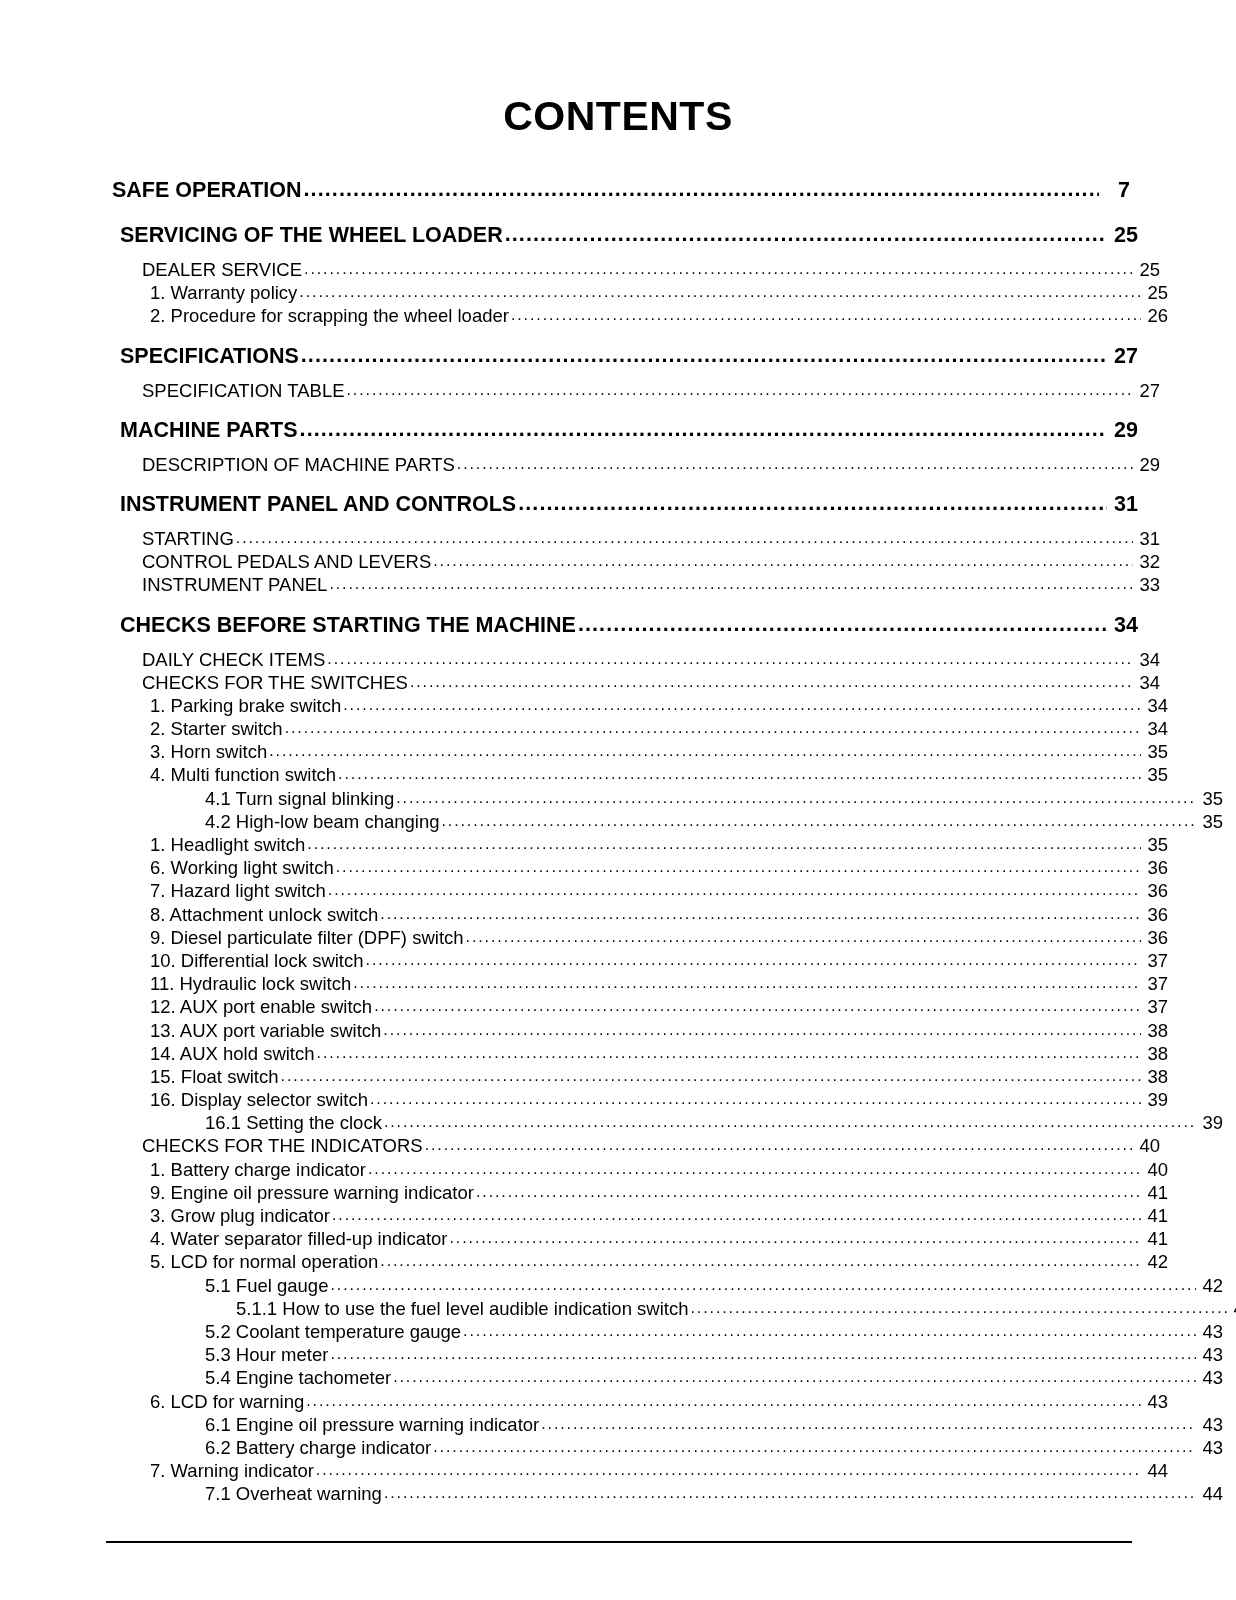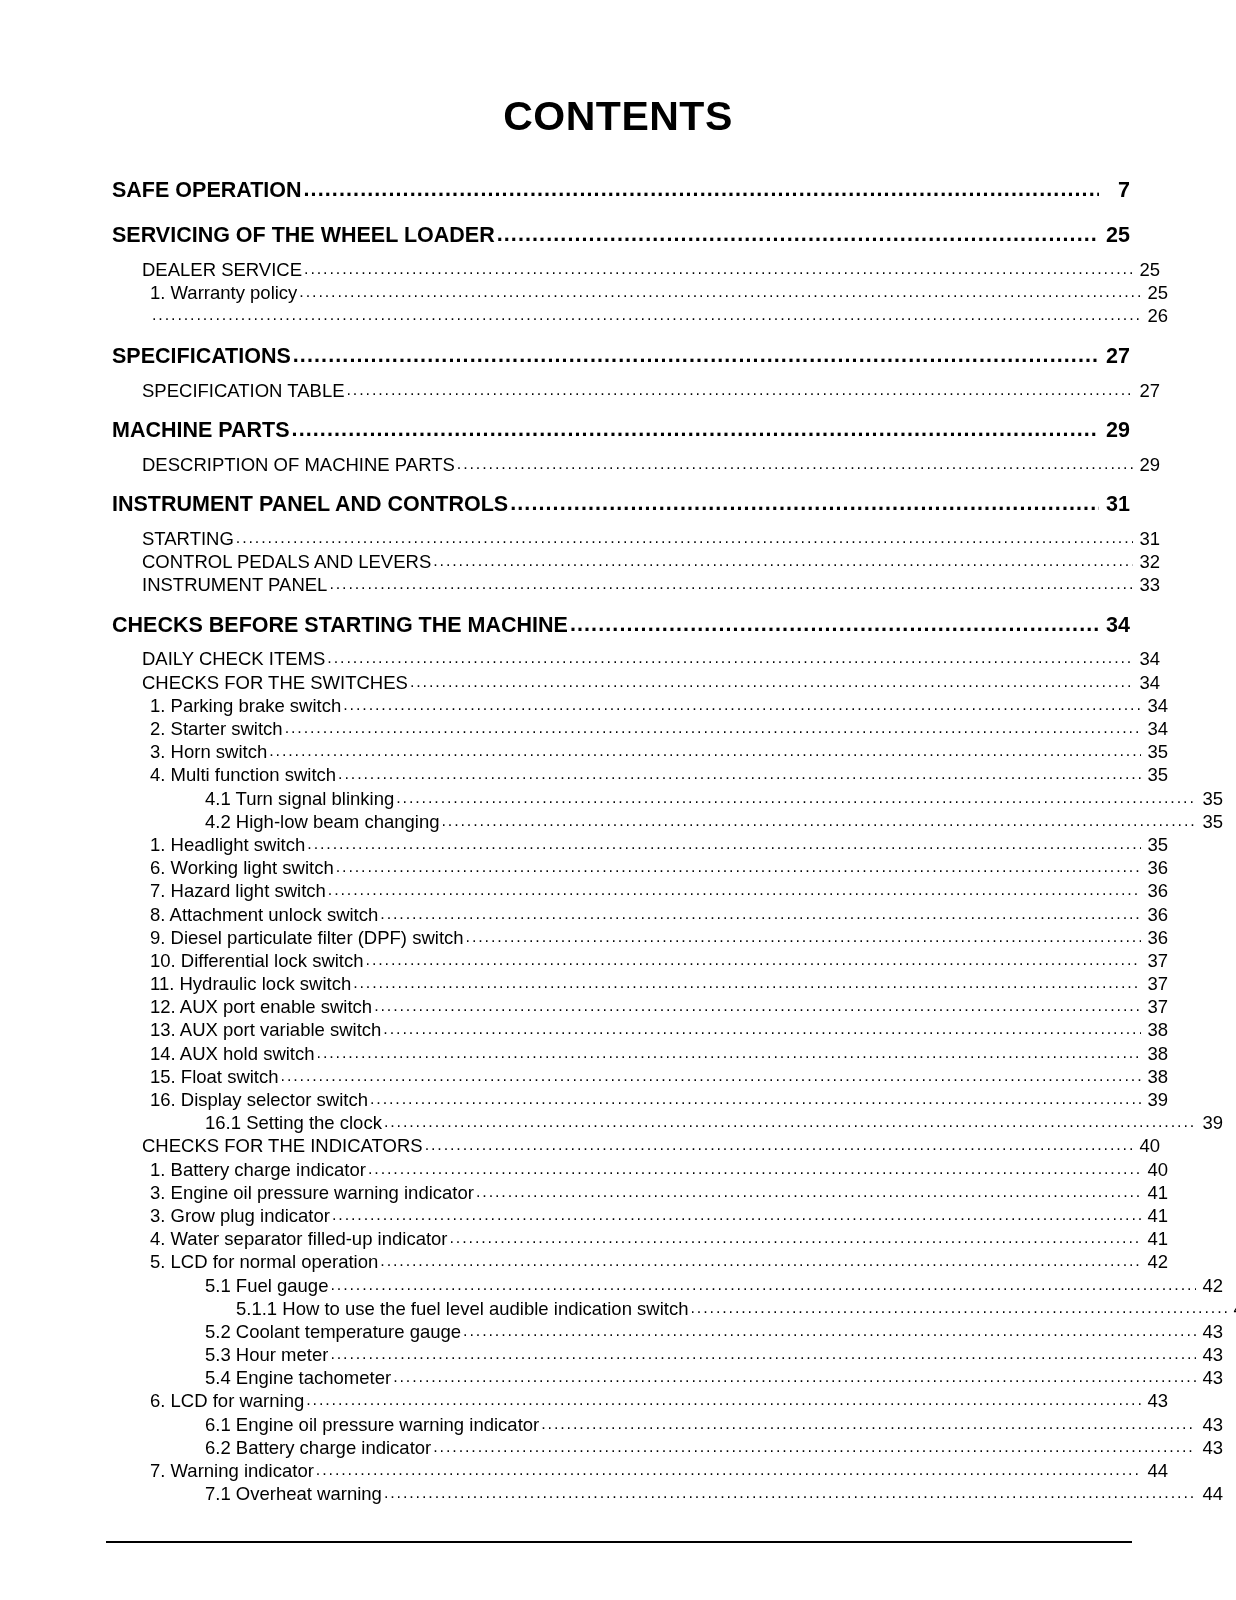--- a/index.html
+++ b/index.html
@@ -38,21 +38,21 @@
 
   .toc {
     position: absolute;
     left: 112px;
     top: 173px;
     width: 1018px;
   }
 
   .toc-entry {
     display: flex;
-    align-items: flex-end;
+    align-items: flex-start;
     width: 100%;
     white-space: nowrap;
     line-height: 23.2px;
     height: 23.2px;
   }
 
   .toc-entry .lbl {
     flex: 0 0 auto;
     overflow: hidden;
   }
@@ -111,21 +111,21 @@
 
   
   .lv5 {
     font-size: 18.5px;
     font-weight: normal;
     margin-left: 124px;
   }
   .lv5 .leader { font-size: 16px; letter-spacing: 1.9px; }
 
   
-  .gap-before { margin-top: 11px; }
+  .gap-before { margin-top: 11px; margin-left: 8px; }
   .gap-after  { margin-bottom: 6px; }
 
   .footer-rule {
     position: absolute;
     left: 106px;
     top: 1541px;
     width: 1026px;
     height: 0;
     border-top: 2.5px solid #000;
   }
@@ -164,20 +164,21 @@
         <span class="lbl">DEALER SERVICE</span>
         <span class="leader">...........................................................................................................................................................................................................................</span>
         <span class="pg">25</span>
       </div>
       <div class="toc-entry lv3">
         <span class="lbl">1. Warranty policy</span>
         <span class="leader">...........................................................................................................................................................................................................................</span>
         <span class="pg">25</span>
       </div>
       <div class="toc-entry lv3">
+        <span class="lbl">2. Procedure for scrapping the wheel loader</span>
         <span class="leader">...........................................................................................................................................................................................................................</span>
         <span class="pg">26</span>
       </div>
       <div class="toc-entry lv1 gap-before gap-after">
         <span class="lbl">SPECIFICATIONS</span>
         <span class="leader">...........................................................................................................................................................................................................................</span>
         <span class="pg">27</span>
       </div>
       <div class="toc-entry lv2">
         <span class="lbl">SPECIFICATION TABLE</span>
@@ -328,21 +329,21 @@
         <span class="lbl">CHECKS FOR THE INDICATORS</span>
         <span class="leader">...........................................................................................................................................................................................................................</span>
         <span class="pg">40</span>
       </div>
       <div class="toc-entry lv3">
         <span class="lbl">1. Battery charge indicator</span>
         <span class="leader">...........................................................................................................................................................................................................................</span>
         <span class="pg">40</span>
       </div>
       <div class="toc-entry lv3">
-        <span class="lbl">3. Engine oil pressure warning indicator</span>
+        <span class="lbl">9. Engine oil pressure warning indicator</span>
         <span class="leader">...........................................................................................................................................................................................................................</span>
         <span class="pg">41</span>
       </div>
       <div class="toc-entry lv3">
         <span class="lbl">3. Grow plug indicator</span>
         <span class="leader">...........................................................................................................................................................................................................................</span>
         <span class="pg">41</span>
       </div>
       <div class="toc-entry lv3">
         <span class="lbl">4. Water separator filled-up indicator</span>

